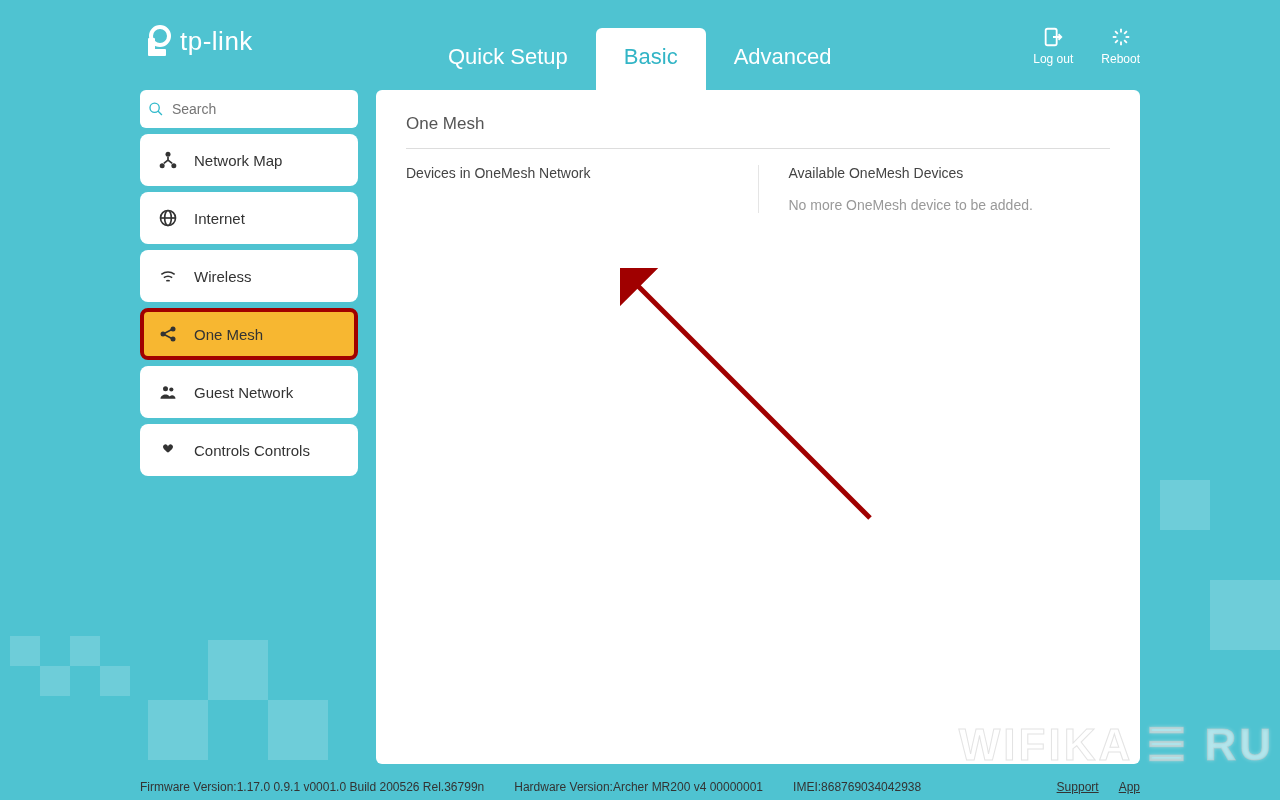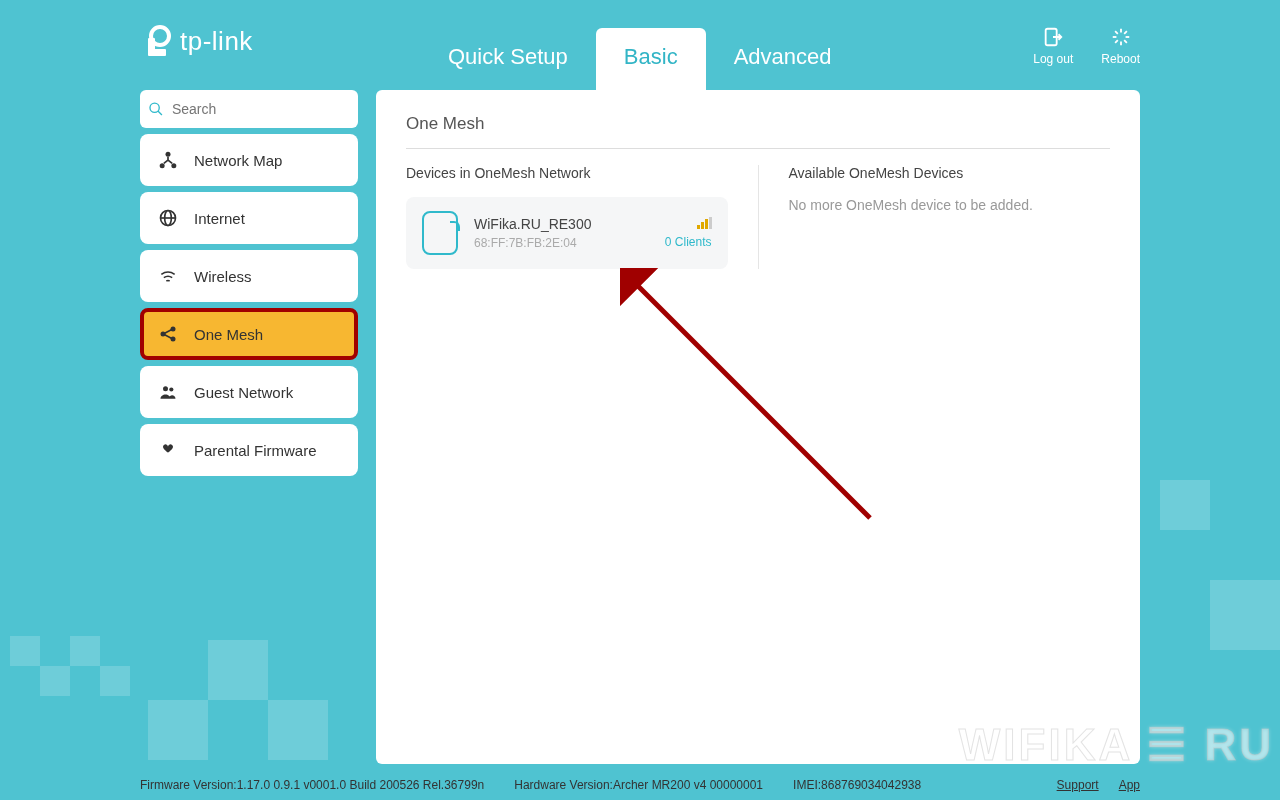--- a/index.html
+++ b/index.html
@@ -107,21 +107,21 @@
   .signal-bars span:nth-child(4){height:12px;}
   .clients-link { font-size:12px; color:#2fb9cb; }
 
   .arrow-annot {
     position:absolute; left:620px; top:268px; width:260px; height:260px;
     pointer-events:none;
   }
 
   .footer {
     position:absolute; left:0; bottom:0; width:100%; height:36px;
-    padding:8px 140px; display:flex; align-items:flex-end;
+    padding:16px 140px; display:flex; align-items:flex-start;
     font-size:12px; color:#333; gap:30px;
   }
   .footer-right { margin-left:auto; display:flex; gap:20px; }
   .footer-right a { color:#333; text-decoration:underline; }
 
   .watermark {
     position:absolute; right:6px; bottom:30px; font-size:44px; font-weight:800;
     color:rgba(255,255,255,0.35); letter-spacing:3px; font-family: Arial;
     text-shadow: 0 0 4px rgba(255,255,255,0.4);
     -webkit-text-stroke: 1px rgba(200,200,200,0.5);
@@ -229,45 +229,29 @@
           <circle cx="9" cy="8" r="3" fill="#333"></circle>
           <circle cx="16" cy="9" r="2.5" fill="#333"></circle>
           <path d="M3 20c0-3 3-5 6-5s6 2 6 5M13 20c0-2 2-4 4-4s4 2 4 4" fill="#333"></path>
         </svg>
       <span>Guest Network</span>
     </div>
     <div class="nav-item">
       <svg class="nav-icon" viewBox="0 0 24 24">
           <path d="M12 8c0-2 2-3 3-3s3 1 3 3c0 3-6 7-6 7s-6-4-6-7c0-2 2-3 3-3s3 1 3 3z" fill="#333"></path>
         </svg>
-      <span>Parental Firmware</span>
+      <span>Controls Controls</span>
     </div>
   </div>
 
   <div class="content">
     <div class="page-title">One Mesh</div>
     <div class="two-col">
       <div class="col">
         <div class="col-title">Devices in OneMesh Network</div>
-        <div class="device-card">
-          <div class="device-icon"></div>
-          <div class="device-info">
-            <div class="device-name">WiFika.RU_RE300</div>
-            <div class="device-mac">68:FF:7B:FB:2E:04</div>
-          </div>
-          <div class="device-right">
-            <div class="signal-bars">
-                <span></span>
-                <span></span>
-                <span></span>
-                <span></span>
-              </div>
-            <a class="clients-link">0 Clients</a>
-          </div>
-        </div>
       </div>
       <div class="col right">
         <div class="col-title">Available OneMesh Devices</div>
         <div class="empty-msg">No more OneMesh device to be added.</div>
       </div>
     </div>
   </div>
 </div>
 
 <svg class="arrow-annot" viewBox="0 0 260 260">

